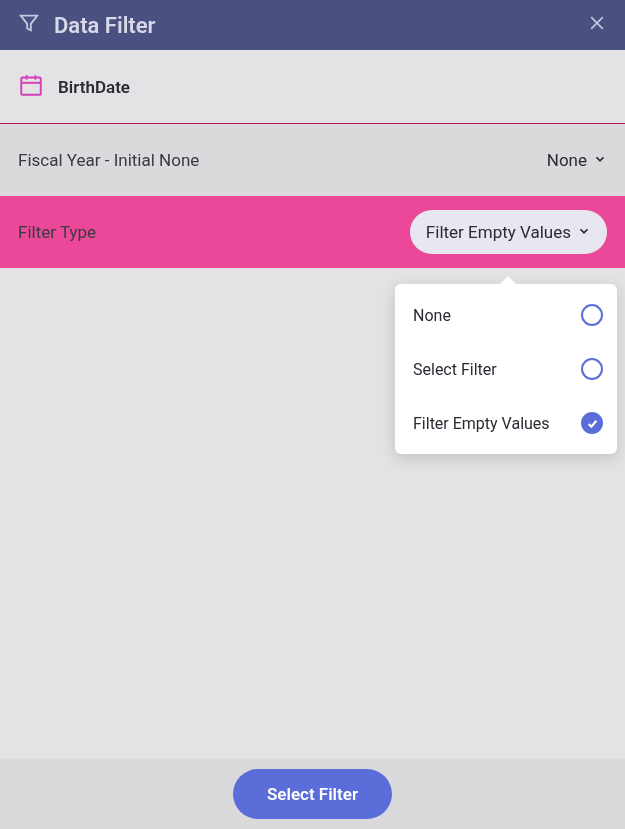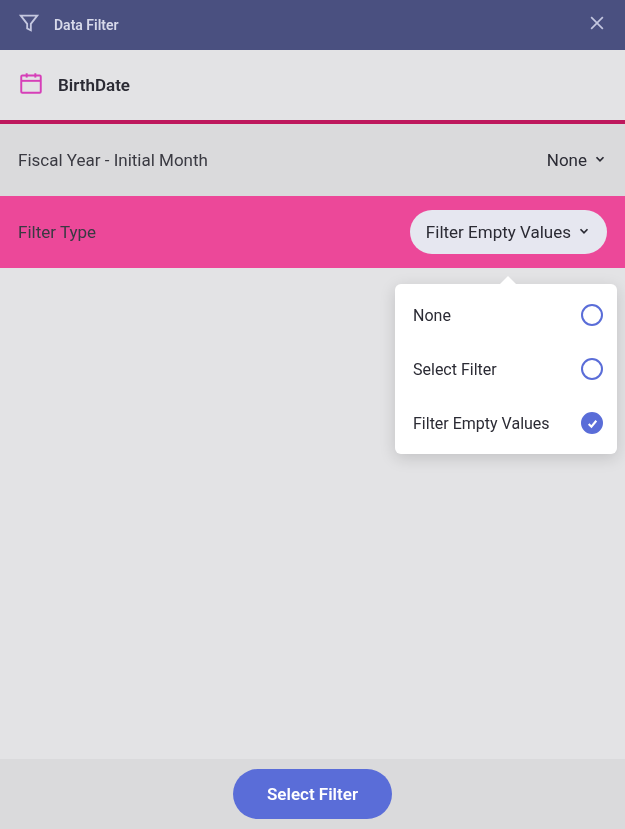--- a/index.html
+++ b/index.html
@@ -18,38 +18,38 @@
     .header {
       background: #4a5080;
       height: 50px;
       display: flex;
       align-items: center;
       padding: 0 18px;
       position: relative;
     }
     .header-title {
       color: #d8daea;
-      font-size: 14px;
+      font-size: 22px;
       font-weight: 600;
       margin-left: 14px;
     }
     .close-btn {
       position: absolute;
       right: 18px;
       top: 50%;
       transform: translateY(-50%);
       cursor: pointer;
     }
     .field-row {
       background: #e3e3e5;
       height: 74px;
       display: flex;
       align-items: center;
       padding: 0 18px;
-      border-bottom: 4px solid #be185d;
+      border-bottom: 1px solid #be185d;
     }
     .field-name {
       color: #2b2b34;
       font-size: 17px;
       font-weight: 600;
       margin-left: 14px;
     }
     .row {
       display: flex;
       align-items: center;
@@ -181,21 +181,21 @@
       <rect x="3" y="5" width="18" height="16" rx="1"></rect>
       <line x1="3" y1="10" x2="21" y2="10"></line>
       <line x1="8" y1="3" x2="8" y2="7"></line>
       <line x1="16" y1="3" x2="16" y2="7"></line>
     </svg>
   </span>
   <span class="field-name">BirthDate</span>
 </div>
 
 <div class="row fiscal-row">
-  <span class="row-label">Fiscal Year - Initial Month</span>
+  <span class="row-label">Fiscal Year - Initial None</span>
   <span class="row-value">
     <span>None</span>
     <span class="chevron-down">
       <svg width="14" height="14" viewBox="0 0 24 24" fill="none" stroke="#2b2b34" stroke-width="3">
         <polyline points="6 9 12 15 18 9"></polyline>
       </svg>
     </span>
   </span>
 </div>
 

